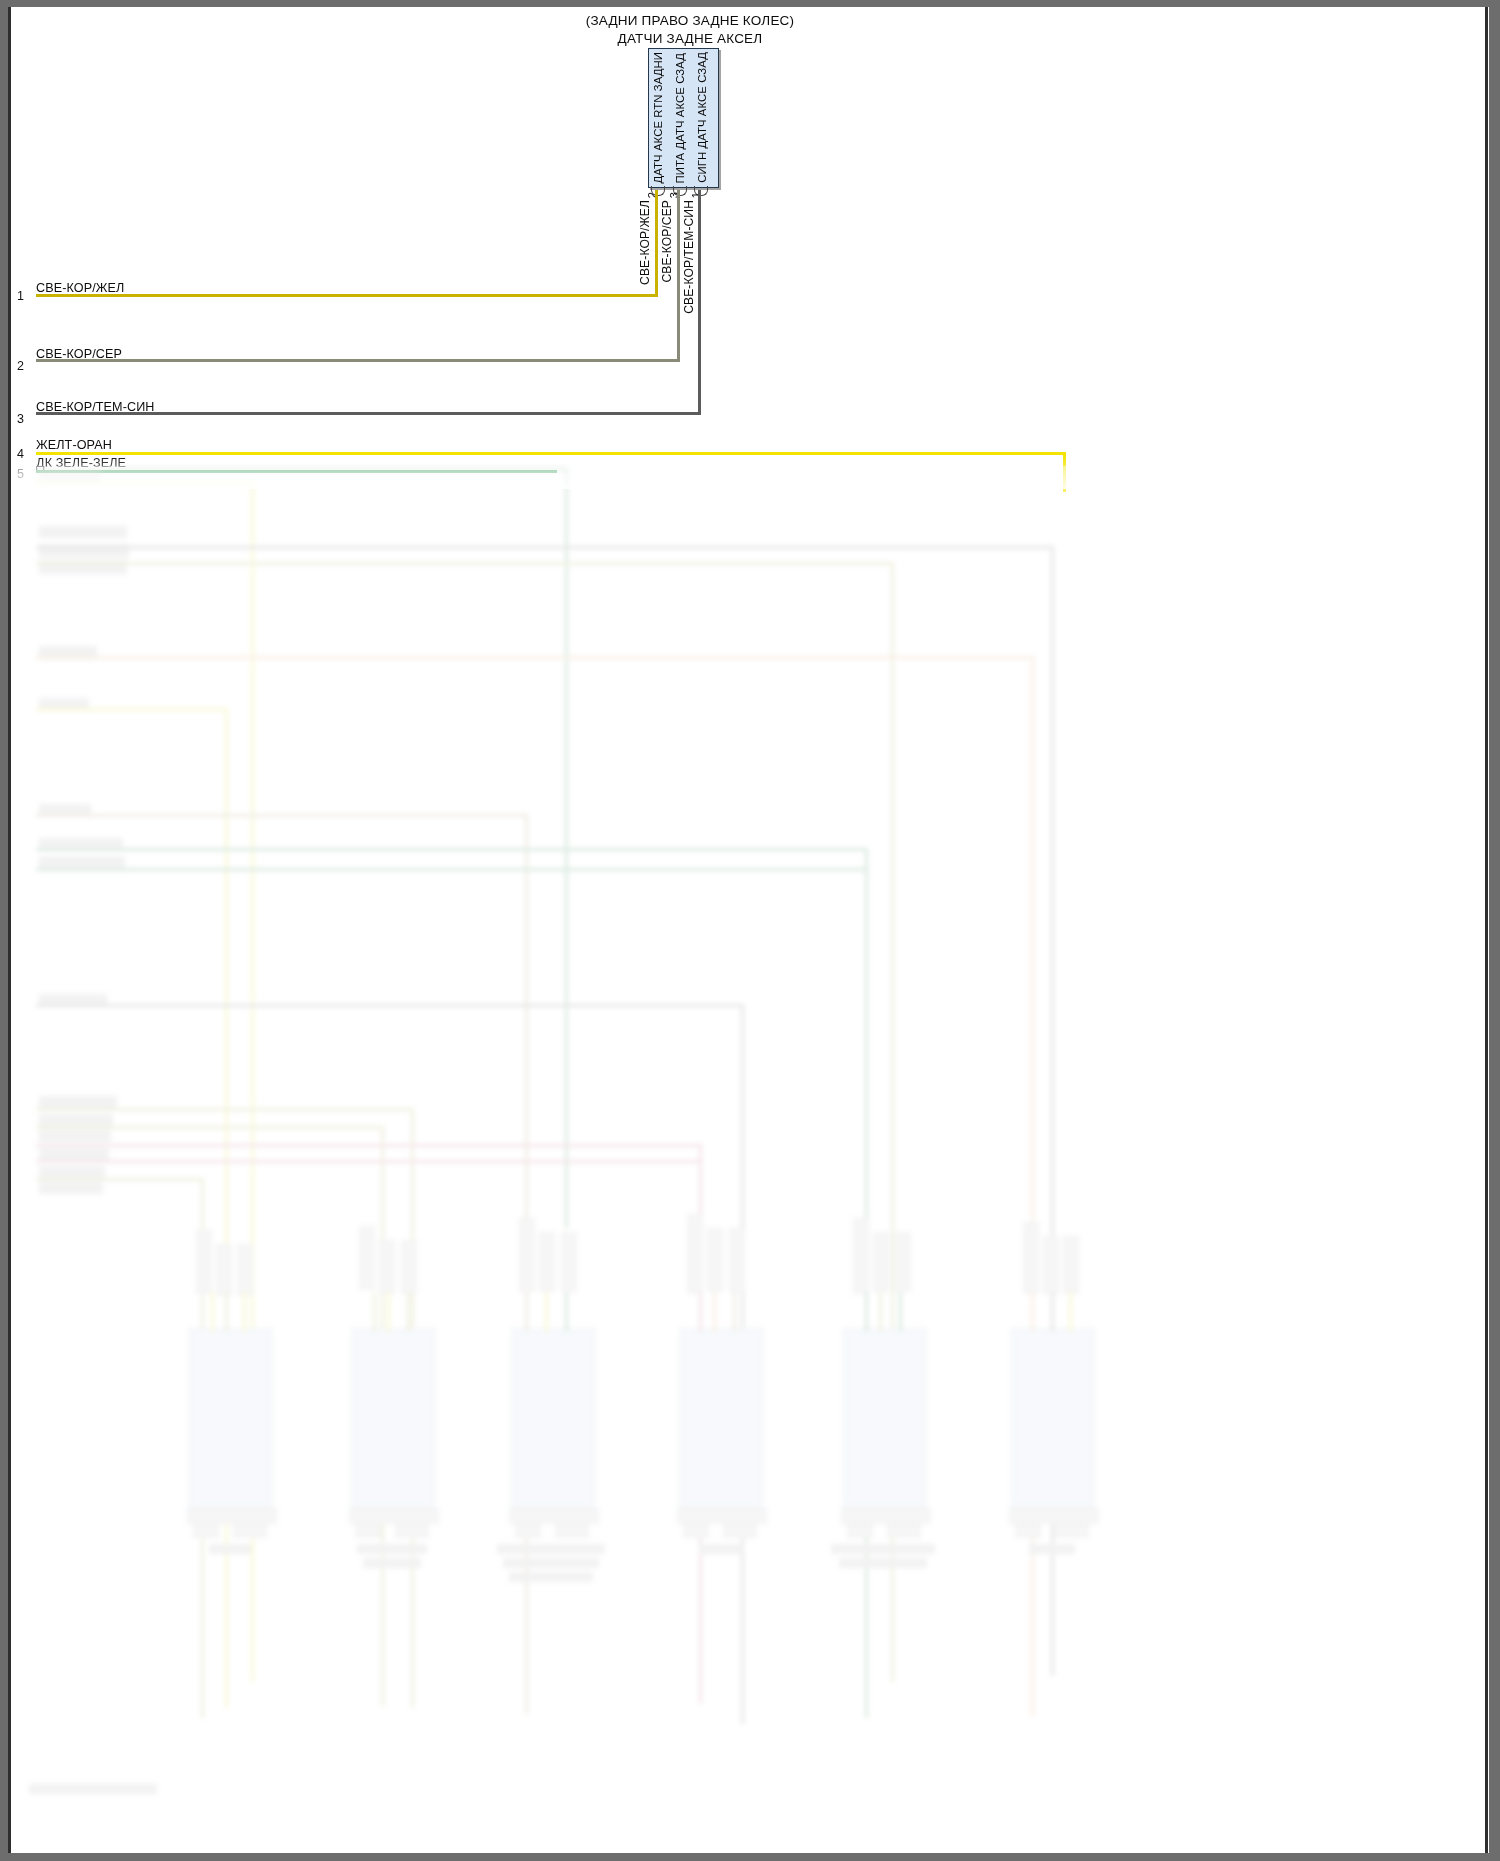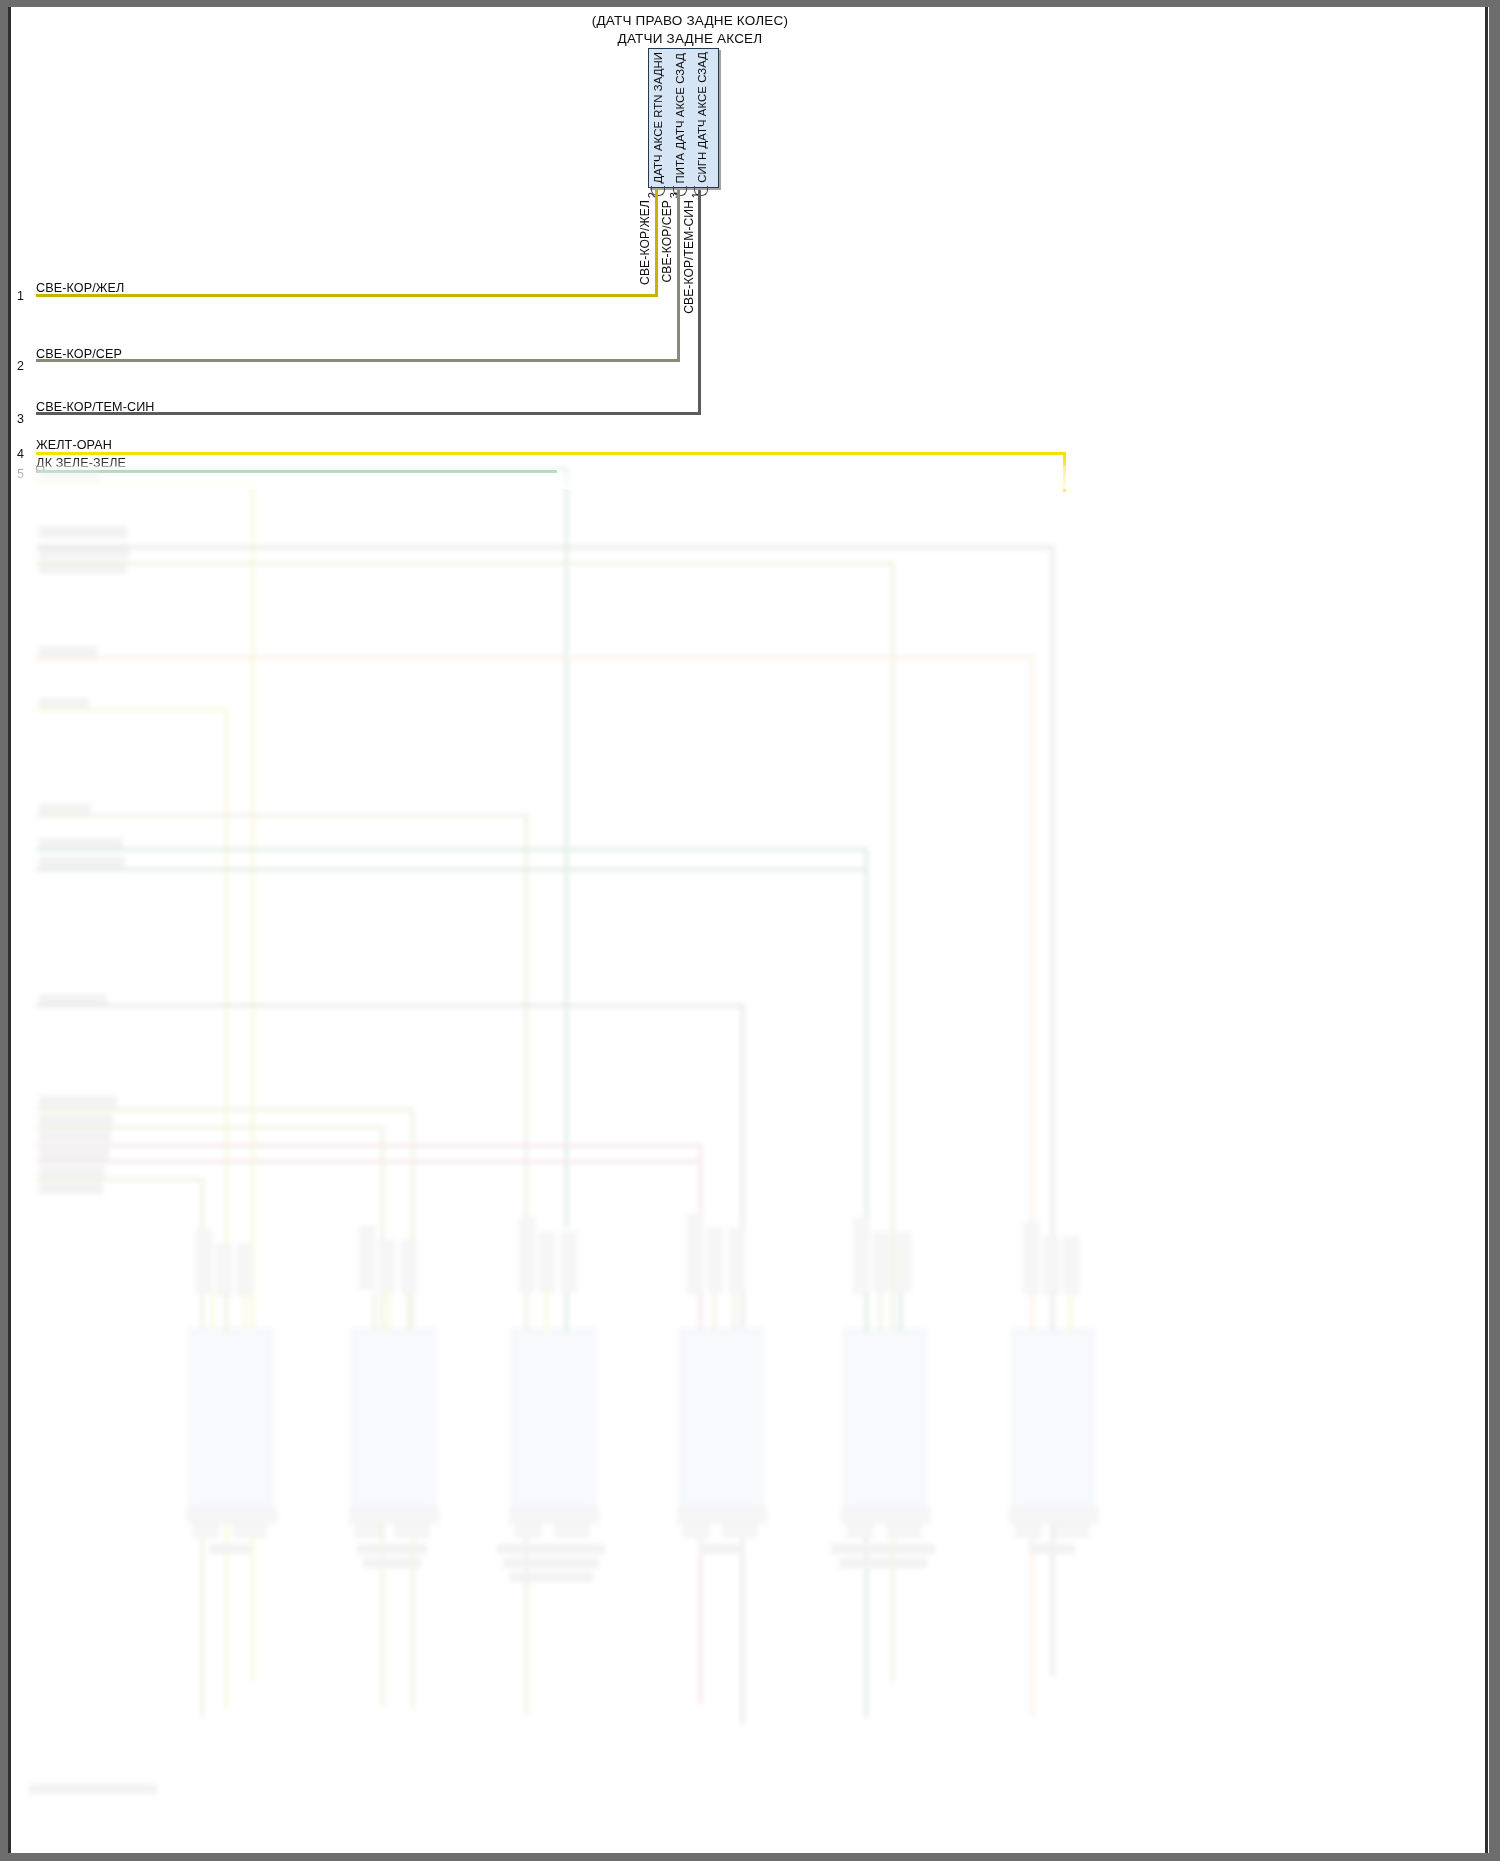--- a/index.html
+++ b/index.html
@@ -109,21 +109,21 @@
 
   <div class="frame-top"></div>
   <div class="frame-left"></div>
   <div class="frame-left-inner"></div>
   <div class="frame-right"></div>
   <div class="frame-right-inner"></div>
   <div class="frame-bottom"></div>
   <div class="sheet"></div>
 
   <div class="title-block">
-    <div>(ДАТЧ ПРАВО ЗАДНЕ КОЛЕС)</div>
+    <div>(ЗАДНИ ПРАВО ЗАДНЕ КОЛЕС)</div>
     <div>ДАТЧИ ЗАДНЕ АКСЕЛ</div>
   </div>
 
   <div class="conn-box">
     <div class="vlabels">
       <div class="vlabel">ДАТЧ АКСЕ RTN ЗАДНИ</div>
       <div class="vlabel">ПИТА ДАТЧ АКСЕ СЗАД</div>
       <div class="vlabel">СИГН ДАТЧ АКСЕ СЗАД</div>
     </div>
   </div>

